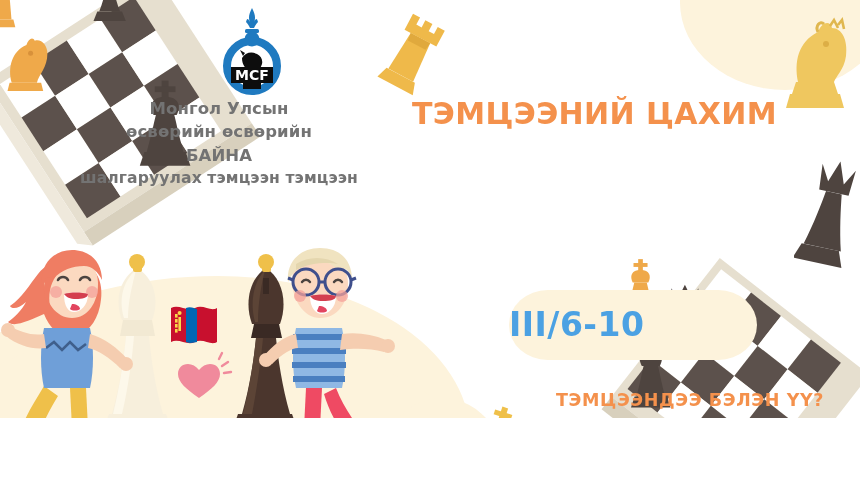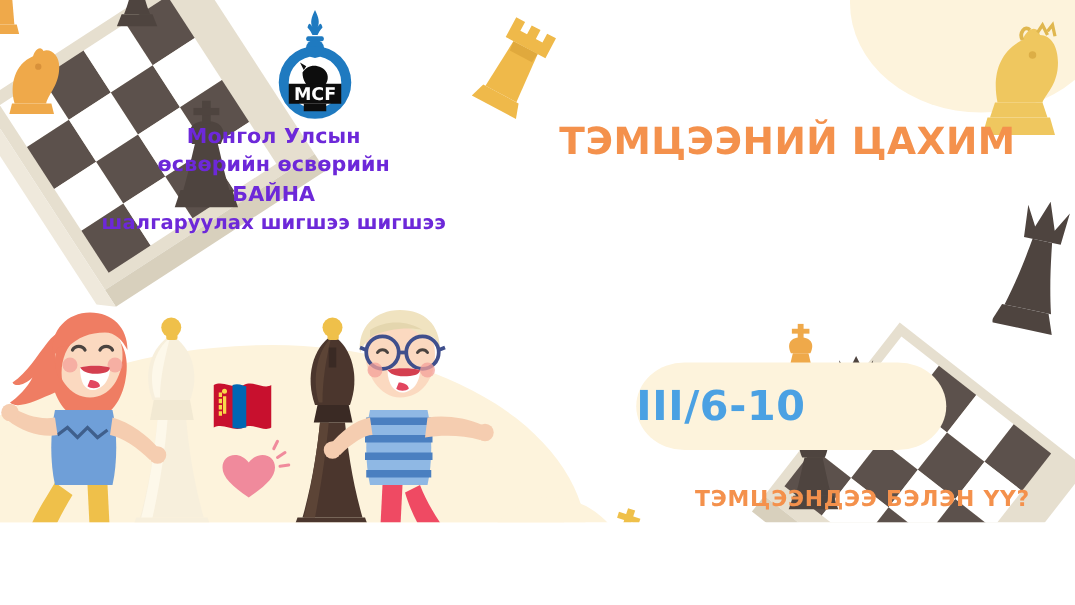--- a/index.html
+++ b/index.html
@@ -80,37 +80,37 @@
   }
 
   
   #left-caption {
     position: absolute;
     left: 58px;
     top: 97px;
     width: 322px;
     z-index: 5;
     text-align: center;
-    color: #6d28d9;
+    color: #737373;
     font-weight: bold;
     font-size: 16.5px;
     line-height: 1.42;
     letter-spacing: 0.1px;
   }
   #left-caption .ln { display: block; white-space: nowrap; }
   #left-caption .ln-wide { font-size: 15.6px; }
 
   
   #headline {
     position: absolute;
     left: 412px;
     top: 92px;
     width: 436px;
     z-index: 5;
-    text-align: center;
+    text-align: left;
     color: #f4914c;
     font-weight: bold;
     font-size: 30px;
     line-height: 1.48;
     letter-spacing: 0.4px;
   }
   #headline .ln { display: block; white-space: nowrap; }
 
   
   #date-pill {
@@ -321,21 +321,21 @@
 
     <rect x="22" y="61" width="42" height="16" fill="#0d0d0d"></rect>
     <rect x="34" y="77" width="18" height="6" fill="#0d0d0d"></rect>
     <text x="43" y="74" text-anchor="middle" font-family="DejaVu Sans, Liberation Sans, sans-serif" font-size="14" font-weight="bold" fill="#ffffff">MCF</text>
   </svg>
 
   <div id="left-caption">
     <span class="ln">Монгол Улсын</span>
     <span class="ln">өсвөрийн өсвөрийн</span>
     <span class="ln">БАЙНА</span>
-    <span class="ln ln-wide">шалгаруулах шигшээ шигшээ</span>
+    <span class="ln ln-wide">шалгаруулах тэмцээн тэмцээн</span>
   </div>
 
   <div id="headline">
     <span class="ln">ТЭМЦЭЭНИЙ ЦАХИМ</span>
   </div>
 
   <div id="date-pill">
     <span id="date-pill-text">III/6-10</span>
   </div>
 

